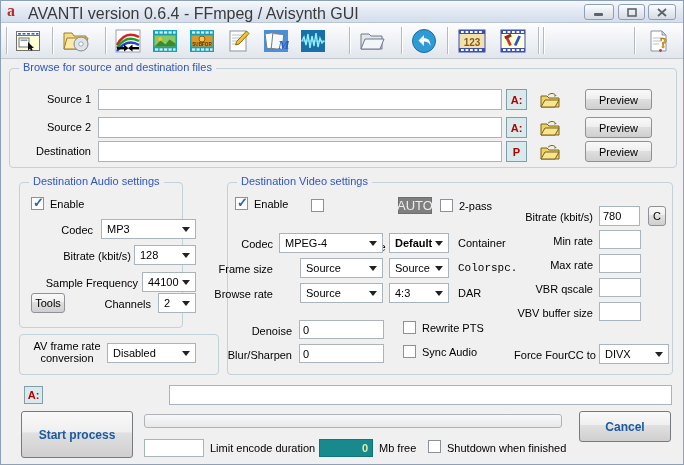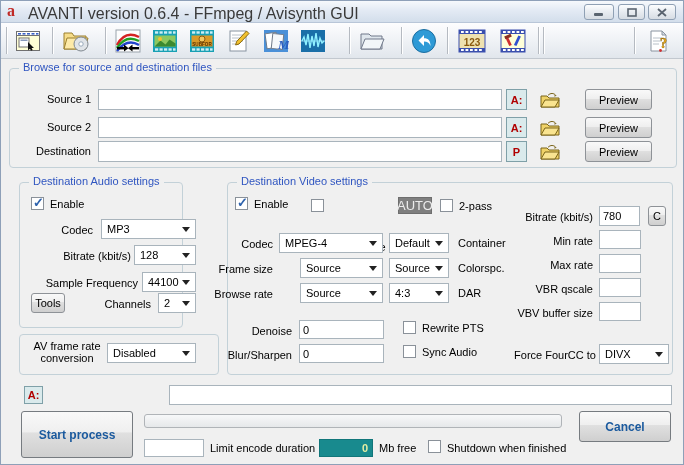--- a/index.html
+++ b/index.html
@@ -378,36 +378,36 @@
   <input class="tfield" style="left: 598px; top: 205px; width: 41px; height: 20px;" readonly="" value="780">
   <div class="btn" style="left:647px;top:205px;width:18px;height:20px;">
       <span>C</span>
     </div>
 
   <span class="lbl rlbl" style="left:212px;top:237px;width:60px;">Codec</span>
   <div class="combo" style="left:278px;top:232px;width:104px;height:20px;">
       <span>MPEG-4</span>
       <span class="arr"></span>
     </div>
-  <div class="combo" style="left:388px;top:232px;width:60px;height:20px;">
+  <div class="combo" style="left:388px;top:232px;width:60px;height:20px;font-weight:bold;">
       <span>Default</span>
       <span class="arr"></span>
     </div>
   <span class="lbl" style="left:457px;top:236px;">Container</span>
 
   <span class="lbl rlbl" style="left:212px;top:262px;width:60px;">Frame size</span>
   <div class="combo" style="left:299px;top:257px;width:83px;height:20px;">
       <span>Source</span>
       <span class="arr"></span>
     </div>
   <div class="combo" style="left:388px;top:257px;width:60px;height:20px;">
       <span>Source</span>
       <span class="arr"></span>
     </div>
-  <span class="lbl" style="left:457px;top:261px;">Colorspc.</span>
+  <span class="lbl" style="left:457px;top:261px;font-family:Liberation Mono, monospace;">Colorspc.</span>
 
   <span class="lbl rlbl" style="left:212px;top:287px;width:60px;">Browse rate</span>
   <div class="combo" style="left:299px;top:282px;width:83px;height:20px;">
       <span>Source</span>
       <span class="arr"></span>
     </div>
   <div class="combo" style="left:388px;top:282px;width:60px;height:20px;">
       <span>4:3</span>
       <span class="arr"></span>
     </div>

